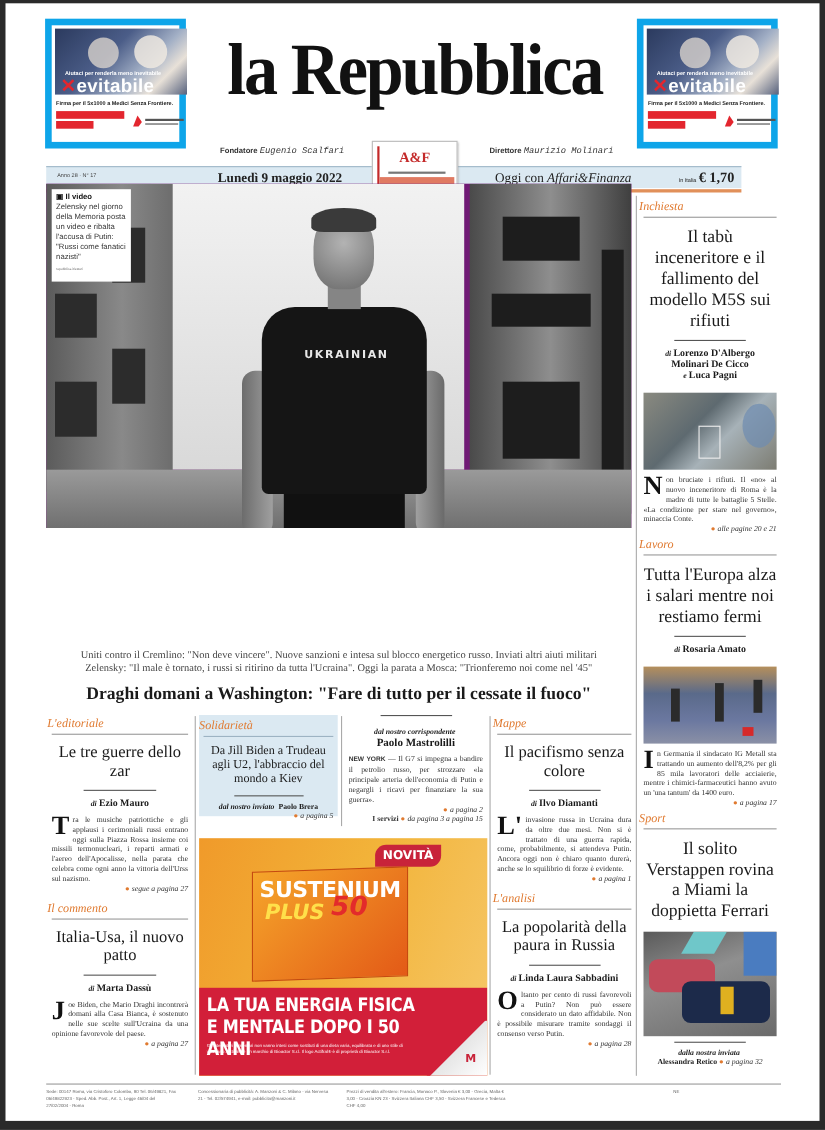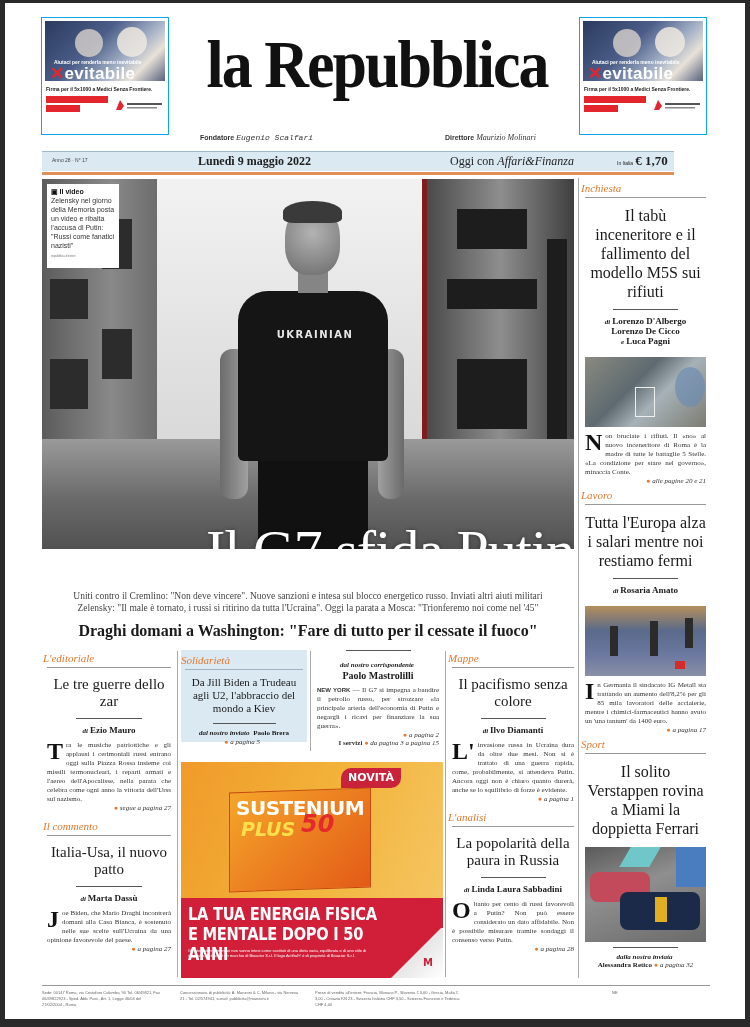--- a/index.html
+++ b/index.html
@@ -1,50 +1,50 @@
 <!DOCTYPE html>
 <html><head>
 <meta charset="utf-8">
 <style>
 *{box-sizing:border-box;margin:0;padding:0}
 html,body{width:750px;height:1027px;background:#2a2a2a;overflow:hidden}
 body{font-family:"Liberation Serif","DejaVu Serif",serif;color:#1a1a1a}
 .page{position:absolute;left:5px;top:3px;width:740px;height:1016px;background:#fff}
 
-.ad-top{position:absolute;top:14px;width:128px;height:118px;border:1px solid #0ea5e9;background:#fff}
+.ad-top{position:absolute;top:14px;width:128px;height:118px;border:6px solid #0ea5e9;background:#fff}
 .ad-top .photo{position:absolute;left:3px;top:3px;width:120px;height:60px;background:linear-gradient(135deg,#2b3a5e 0%,#4b5d88 40%,#a3b0c6 65%,#e8e1d8 80%,#56617d 100%)}
 .ad-top .photo:before{content:"";position:absolute;left:30px;top:8px;width:28px;height:28px;border-radius:50%;background:#d8d2cc;opacity:.8}
 .ad-top .photo:after{content:"";position:absolute;left:72px;top:6px;width:30px;height:30px;border-radius:50%;background:#efe9e1;opacity:.85}
 .ad-top .small{position:absolute;left:12px;top:41px;font:bold 5px "Liberation Sans",sans-serif;color:#fff}
 .ad-top .big{position:absolute;left:8px;top:45px;font:bold 17px "Liberation Sans",sans-serif;color:#fff;letter-spacing:.3px}
 .ad-top .big b{color:#e3262e}
 .ad-top .line{position:absolute;left:4px;top:68px;font:bold 5px "Liberation Sans",sans-serif;color:#222}
 .ad-top .red1{position:absolute;left:4px;top:78px;width:62px;height:7px;background:#e3262e}
 .ad-top .red2{position:absolute;left:4px;top:87px;width:34px;height:7px;background:#e3262e}
 .ad-top .msf{position:absolute;left:70px;top:80px;width:52px;height:14px}
 .logo{position:absolute;left:182px;top:26px;width:380px;text-align:center;font:bold 62px "Liberation Serif",serif;letter-spacing:-2px;color:#111;transform:scaleY(1.08)}
 .founder{position:absolute;left:195px;top:130px;font:7px "Liberation Sans",sans-serif;color:#333}
 .founder i{font-family:Liberation Mono, monospace;font-size:8px}
 .director{position:absolute;left:440px;top:130px;font:7px "Liberation Sans",sans-serif;color:#333}
-.director i{font-family:Liberation Serif, serif;font-size:8px}
+.director i{font-family:Liberation Mono, monospace;font-size:8px}
 .af{position:absolute;left:333px;top:125px;width:78px;height:48px;border:1px solid #bbb;background:#fff;box-shadow:1px 1px 2px #aaa}
 .af .bar{position:absolute;left:4px;top:4px;width:2px;height:42px;background:#c42a2a}
 .af .t{position:absolute;left:0;width:100%;top:6px;text-align:center;font:bold 13px "Liberation Serif",serif;color:#c42a2a}
 .af .bot{position:absolute;left:6px;right:2px;bottom:0;height:14px;background:#e07a62}
 .af .mid{position:absolute;left:14px;right:10px;top:27px;height:4px;border-top:2px solid #777}
 .dateband{position:absolute;left:37px;top:148px;width:632px;height:20px;background:#dbe9f2;border-top:1px solid #9fb7c8}
 .orangeline{position:absolute;left:37px;top:169px;width:632px;height:3px;background:#e1905a}
 .issue{position:absolute;left:47px;top:154px;font:5px "Liberation Sans",sans-serif;color:#444}
 .date{position:absolute;left:193px;top:151px;font:bold 12px "Liberation Serif",serif;color:#222}
 .oggi{position:absolute;left:445px;top:151px;font:12px "Liberation Serif",serif;color:#222}
 .oggi i{font-style:italic}
 .price{position:absolute;left:612px;top:150px;font:bold 13px "Liberation Serif",serif;color:#222}
 .price span{font:normal 5px "Liberation Sans",sans-serif;margin-right:2px}
 
-.hero{position:absolute;left:37px;top:176px;width:532px;height:370px;overflow:hidden;background:#7f1d1d}
+.hero{position:absolute;left:37px;top:164px;width:532px;height:313px;overflow:hidden;background:#701a75}
 .sky{position:absolute;left:95px;top:0;width:285px;height:260px;background:linear-gradient(#f2f2f2,#d9d9d9)}
 .bld-left{position:absolute;left:0;top:0;width:115px;height:280px;background:linear-gradient(90deg,#5b5b5b,#898989 60%,#6d6d6d)}
 .bld-left .w{position:absolute;background:#2c2c2c}
 .bld-right{position:absolute;left:385px;top:0;width:147px;height:300px;background:linear-gradient(90deg,#4a4a4a,#8e8e8e 50%,#3f3f3f)}
 .bld-right .w{position:absolute;background:#1d1d1d}
 .ground{position:absolute;left:0;top:260px;width:532px;height:150px;background:linear-gradient(#9a9a9a,#6a6a6a 40%,#3e3e3e)}
 .person{position:absolute;left:178px;top:20px;width:180px;height:390px}
 .person .head{position:absolute;left:65px;top:6px;width:55px;height:70px;border-radius:45% 45% 40% 40%;background:radial-gradient(circle at 50% 40%,#b3b3b3,#6b6b6b)}
 .person .hair{position:absolute;left:63px;top:2px;width:59px;height:22px;border-radius:50% 50% 20% 20%;background:#3a3a3a}
 .person .neck{position:absolute;left:78px;top:70px;width:30px;height:24px;background:#858585}
@@ -132,20 +132,26 @@
   <div class="founder"><b>Fondatore</b> <i>Eugenio Scalfari</i></div>
   <div class="director"><b>Direttore</b> <i>Maurizio Molinari</i></div>
 
   <div class="dateband"></div>
   <div class="orangeline"></div>
   <div class="issue">Anno 28 · N° 17</div>
   <div class="date">Lunedì 9 maggio 2022</div>
   <div class="oggi"><span>Oggi con</span> <i>Affari&amp;Finanza</i></div>
   <div class="price"><span>In Italia</span><b>€ 1,70</b></div>
 
+  <div class="af">
+    <div class="bar"></div>
+    <div class="t">A&amp;F</div>
+    <div class="mid"></div>
+    <div class="bot"></div>
+  </div>
 
   <div class="hero">
     <div class="sky"></div>
     <div class="bld-left">
       <div class="w" style="left:8px;top:100px;width:38px;height:40px"></div>
       <div class="w" style="left:8px;top:180px;width:38px;height:50px"></div>
       <div class="w" style="left:60px;top:40px;width:30px;height:50px"></div>
       <div class="w" style="left:60px;top:150px;width:30px;height:50px"></div>
     </div>
     <div class="bld-right">
@@ -197,21 +203,21 @@
   </div>
 
   <div class="vline" style="left:172px;top:648px;height:326px"></div>
 
   <div class="col" style="left:176px;top:647px;width:126px;height:92px;background:#dbe9f2">
     <div class="kicker">Solidarietà</div>
     <div class="rule" style="border-color:#9db3c3"></div>
     <div class="ttl" style="font-size:11px;line-height:13px;padding-top:6px">Da Jill Biden a Trudeau agli U2, l'abbraccio del mondo a Kiev</div>
     <div class="short"></div>
     <div class="by" style="font-size:7px;padding:1px 0"><i>dal nostro inviato</i> <span>Paolo Brera</span></div>
-    <div class="ref" style="text-align:center"><span class="dot">●</span><span>a pagina 5</span></div>
+    <div class="ref" style="text-align:right"><span class="dot">●</span><span>a pagina 5</span></div>
   </div>
 
   <div class="vline" style="left:305px;top:648px;height:100px"></div>
 
   <div class="col" style="left:308px;top:645px;width:130px">
     <div class="short" style="margin-top:2px"></div>
     <div class="by" style="padding:4px 0 0"><i style="font-size:7px;font-weight:bold">dal nostro corrispondente</i></div>
     <div class="by" style="font-size:10px;padding:1px 0 5px">Paolo Mastrolilli</div>
     <div class="body"><b style="font-family:'Liberation Sans',sans-serif;font-size:6px">NEW YORK</b> <span>— Il G7 si impegna a bandire il petrolio russo, per strozzare «la principale arteria dell'economia di Putin e negargli i ricavi per finanziare la sua guerra».</span></div>
     <div class="ref"><span class="dot">●</span><span>a pagina 2</span></div>
@@ -251,21 +257,21 @@
     <div class="mlogo">M</div>
   </div>
 
   <div class="vline" style="left:573px;top:175px;height:800px"></div>
   <div class="rcol">
     <div class="kicker">Inchiesta</div>
     <div class="rule"></div>
     <div class="ttl">Il tabù inceneritore e il fallimento del modello M5S sui rifiuti</div>
     <div class="short"></div>
     <div class="by" style="padding-bottom:0"><i>di</i><span>Lorenzo D'Albergo</span></div>
-    <div class="by" style="padding:0">Lorenzo De Cicco</div>
+    <div class="by" style="padding:0">Molinari De Cicco</div>
     <div class="by" style="padding-top:0"><i>e</i><span>Luca Pagni</span></div>
     <div class="rimg" style="background:linear-gradient(135deg,#8a8a80,#5e6a70 40%,#a7b2b8 60%,#7c7c72)">
       <div style="position:absolute;left:50px;top:30px;width:20px;height:30px;border:1px solid #eee"></div>
       <div style="position:absolute;left:90px;top:10px;width:30px;height:40px;border-radius:50%;background:#6d8bb0;opacity:.7"></div>
     </div>
     <div class="body"><span class="drop">N</span><span>on bruciate i rifiuti. Il «no» al nuovo inceneritore di Roma è la madre di tutte le battaglie 5 Stelle. «La condizione per stare nel governo», minaccia Conte.</span></div>
     <div class="ref"><span class="dot">●</span><span>alle pagine 20 e 21</span></div>
 
     <div class="kicker">Lavoro</div>
     <div class="rule"></div>

